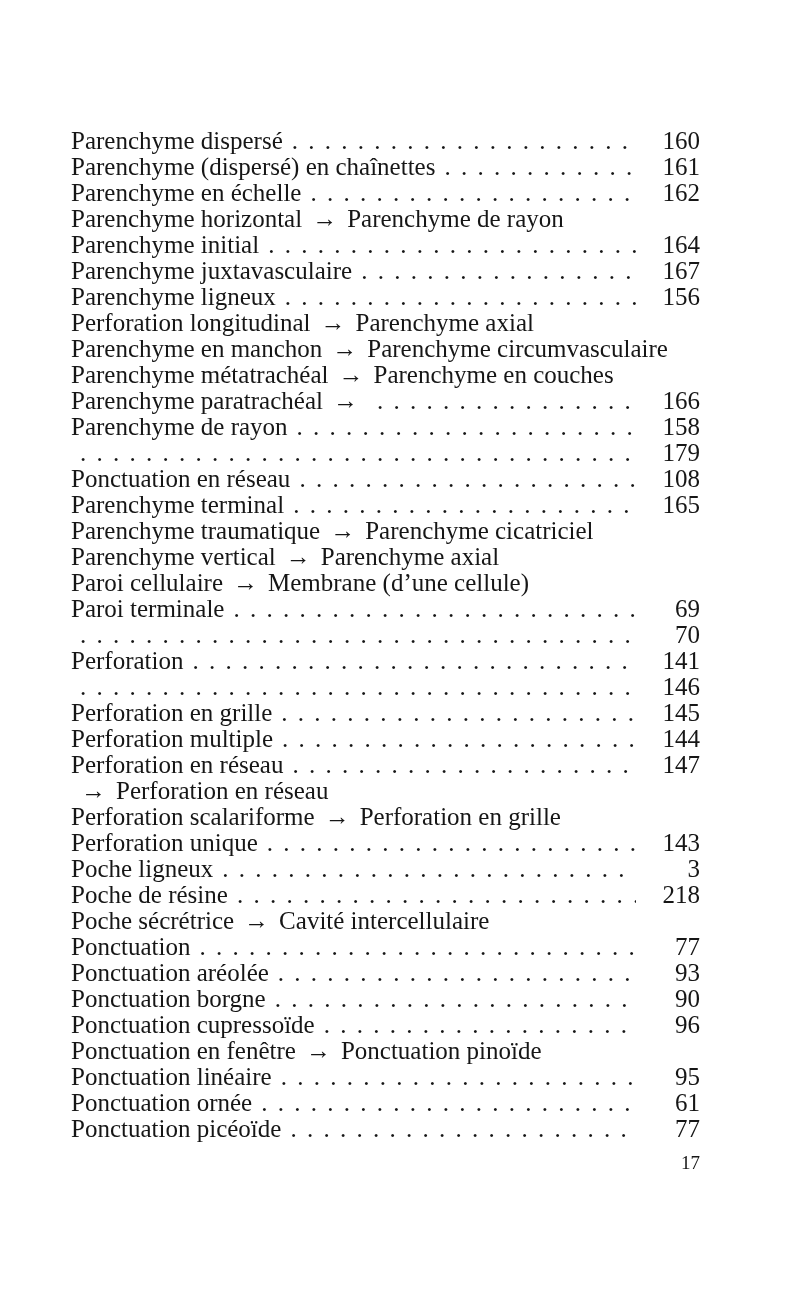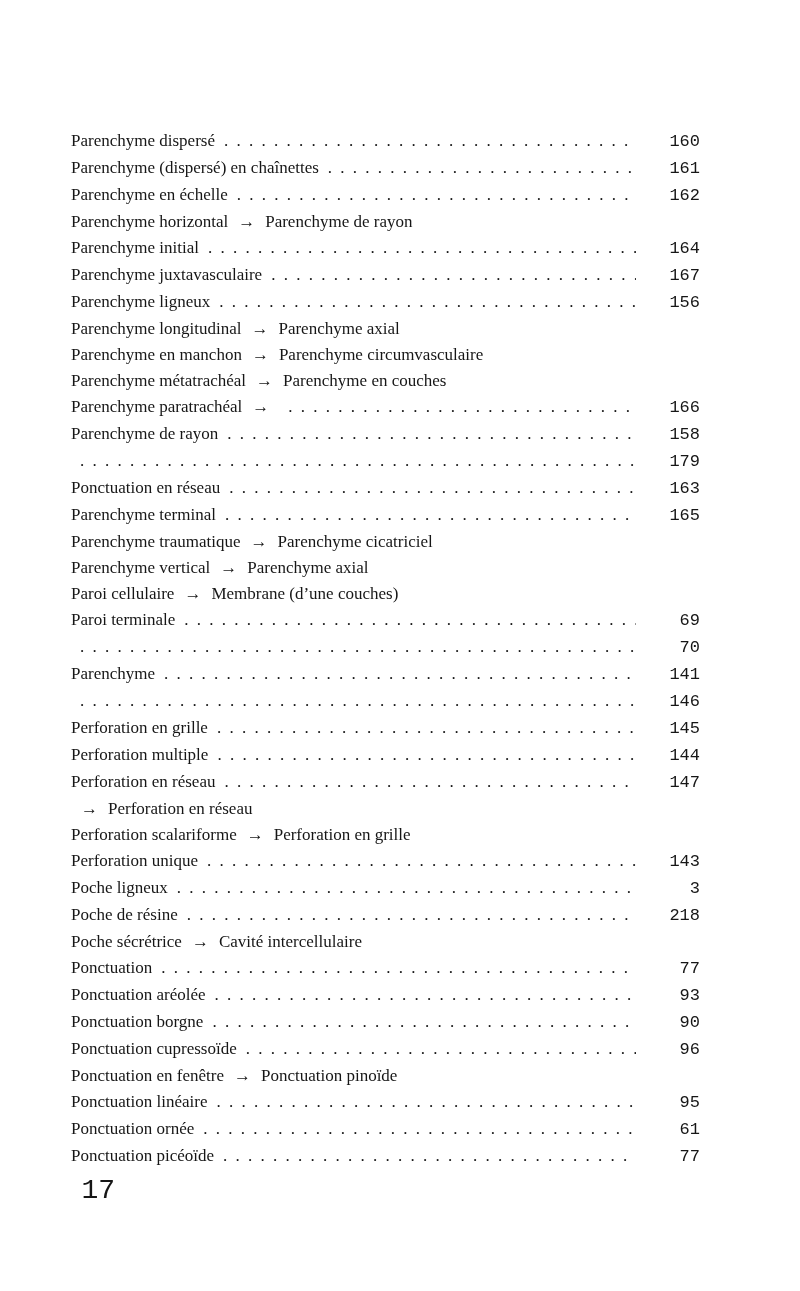--- a/index.html
+++ b/index.html
@@ -17,21 +17,21 @@
   }
   .page-content {
     position: absolute;
     left: 71px;
     top: 128px;
     width: 629px;
   }
   .row {
     display: flex;
     align-items: baseline;
-    font-size: 17px;
+    font-size: 25px;
     line-height: 26px;
     white-space: nowrap;
   }
   .term, .ref {
     flex: 0 0 auto;
   }
   .arrow {
     flex: 0 0 auto;
     margin: 0 10px;
   }
@@ -39,27 +39,26 @@
     flex: 1 1 auto;
     min-width: 0;
     overflow: hidden;
     padding-left: 9px;
     margin-right: 20px;
     letter-spacing: 2px;
   }
   .pagenum {
     flex: 0 0 44px;
     text-align: right;
-    font-family: Liberation Mono, monospace;
   }
   .footer-row {
     display: flex;
-    justify-content: flex-start;
+    justify-content: flex-end;
     margin-top: 8px;
-    font-size: 28px;
+    font-size: 19px;
     line-height: 26px;
   }
 </style>
 </head>
 <body>
 
 <div class="page-content">
   <div id="index-list">
       <div class="row">
         <span class="term">Parenchyme dispersé</span>
@@ -90,21 +89,21 @@
         <span class="term">Parenchyme juxtavasculaire</span>
         <span class="leader">. . . . . . . . . . . . . . . . . . . . . . . . . . . . . . . . . . . . . . . . . . . . . . . . . . </span>
         <span class="pagenum">167</span>
       </div>
       <div class="row">
         <span class="term">Parenchyme ligneux</span>
         <span class="leader">. . . . . . . . . . . . . . . . . . . . . . . . . . . . . . . . . . . . . . . . . . . . . . . . . . </span>
         <span class="pagenum">156</span>
       </div>
       <div class="row">
-        <span class="term">Parenchyme longitudinal</span>
+        <span class="term">Perforation longitudinal</span>
         <span class="arrow">→</span>
         <span class="ref">Parenchyme axial</span>
       </div>
       <div class="row">
         <span class="term">Parenchyme en manchon</span>
         <span class="arrow">→</span>
         <span class="ref">Parenchyme circumvasculaire</span>
       </div>
       <div class="row">
         <span class="term">Parenchyme métatrachéal</span>
@@ -122,53 +121,53 @@
         <span class="leader">. . . . . . . . . . . . . . . . . . . . . . . . . . . . . . . . . . . . . . . . . . . . . . . . . . </span>
         <span class="pagenum">158</span>
       </div>
       <div class="row">
         <span class="leader">. . . . . . . . . . . . . . . . . . . . . . . . . . . . . . . . . . . . . . . . . . . . . . . . . . </span>
         <span class="pagenum">179</span>
       </div>
       <div class="row">
         <span class="term">Ponctuation en réseau</span>
         <span class="leader">. . . . . . . . . . . . . . . . . . . . . . . . . . . . . . . . . . . . . . . . . . . . . . . . . . </span>
-        <span class="pagenum">163</span>
+        <span class="pagenum">108</span>
       </div>
       <div class="row">
         <span class="term">Parenchyme terminal</span>
         <span class="leader">. . . . . . . . . . . . . . . . . . . . . . . . . . . . . . . . . . . . . . . . . . . . . . . . . . </span>
         <span class="pagenum">165</span>
       </div>
       <div class="row">
         <span class="term">Parenchyme traumatique</span>
         <span class="arrow">→</span>
         <span class="ref">Parenchyme cicatriciel</span>
       </div>
       <div class="row">
         <span class="term">Parenchyme vertical</span>
         <span class="arrow">→</span>
         <span class="ref">Parenchyme axial</span>
       </div>
       <div class="row">
         <span class="term">Paroi cellulaire</span>
         <span class="arrow">→</span>
-        <span class="ref">Membrane (d’une couches)</span>
+        <span class="ref">Membrane (d’une cellule)</span>
       </div>
       <div class="row">
         <span class="term">Paroi terminale</span>
         <span class="leader">. . . . . . . . . . . . . . . . . . . . . . . . . . . . . . . . . . . . . . . . . . . . . . . . . . </span>
         <span class="pagenum">69</span>
       </div>
       <div class="row">
         <span class="leader">. . . . . . . . . . . . . . . . . . . . . . . . . . . . . . . . . . . . . . . . . . . . . . . . . . </span>
         <span class="pagenum">70</span>
       </div>
       <div class="row">
-        <span class="term">Parenchyme</span>
+        <span class="term">Perforation</span>
         <span class="leader">. . . . . . . . . . . . . . . . . . . . . . . . . . . . . . . . . . . . . . . . . . . . . . . . . . </span>
         <span class="pagenum">141</span>
       </div>
       <div class="row">
         <span class="leader">. . . . . . . . . . . . . . . . . . . . . . . . . . . . . . . . . . . . . . . . . . . . . . . . . . </span>
         <span class="pagenum">146</span>
       </div>
       <div class="row">
         <span class="term">Perforation en grille</span>
         <span class="leader">. . . . . . . . . . . . . . . . . . . . . . . . . . . . . . . . . . . . . . . . . . . . . . . . . . </span>

